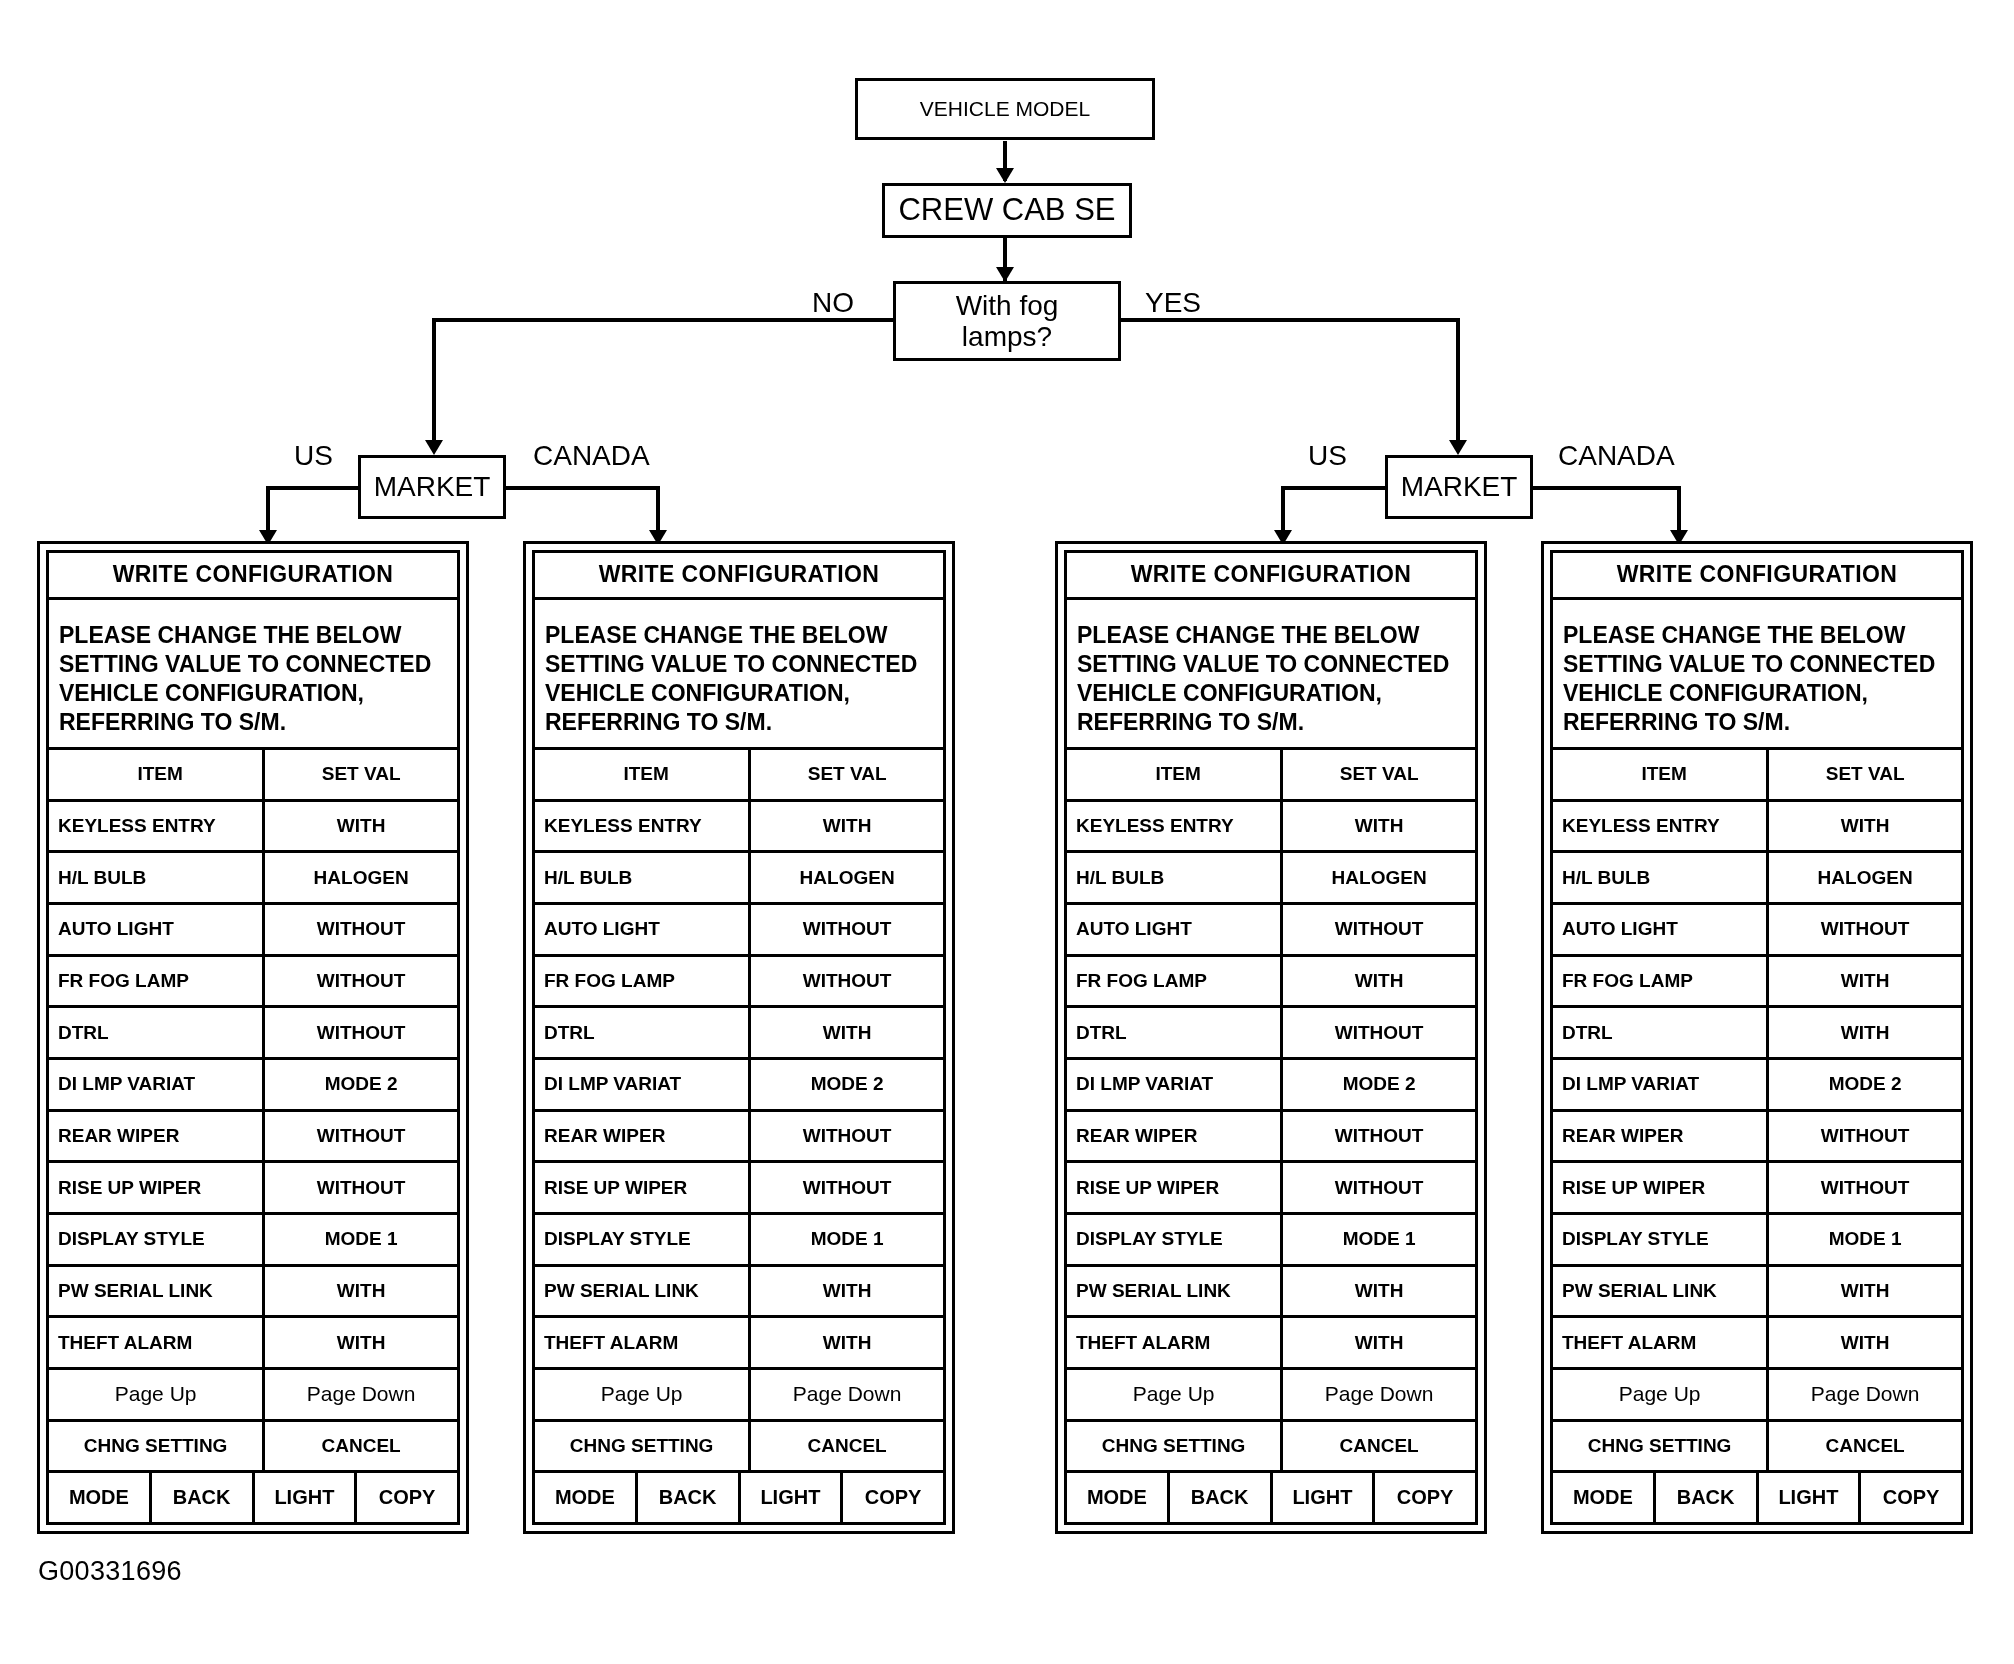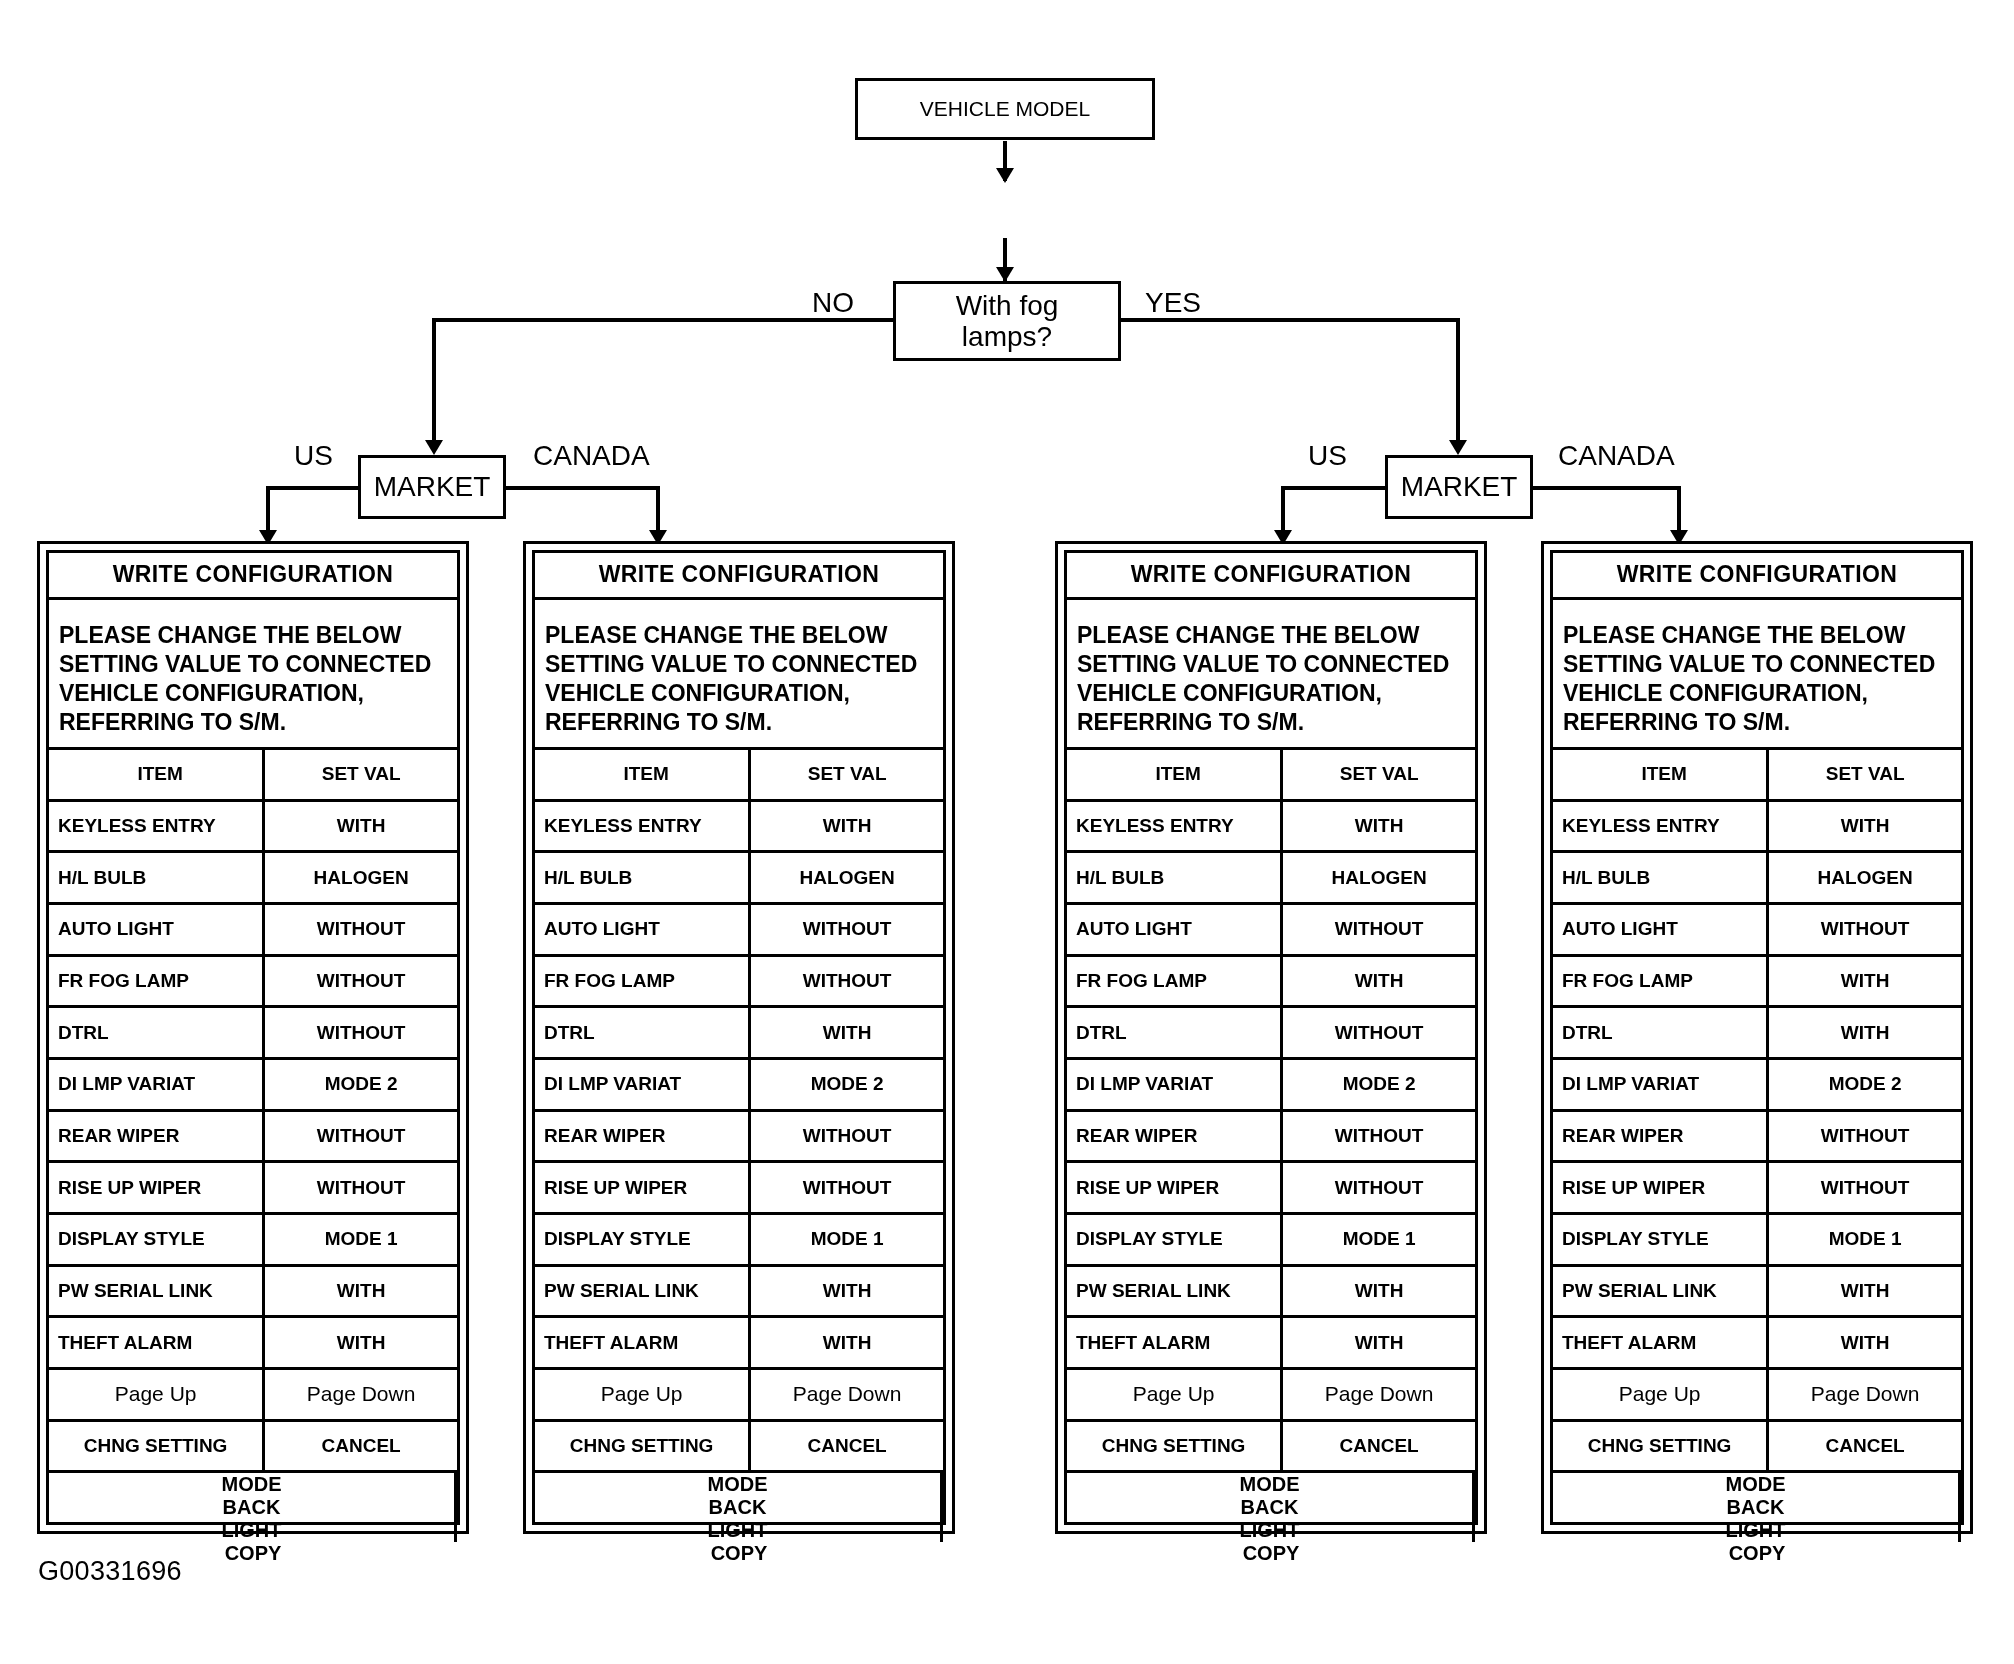--- a/index.html
+++ b/index.html
@@ -54,21 +54,21 @@
   }
   .scr-msg{
     border-bottom:3px solid #000;text-align:left;
     font-size:23px;font-weight:bold;line-height:1.26;
     padding:21px 10px 10px;flex:0 0 auto;
   }
   .rows{flex:1 1 auto;display:flex;flex-direction:column;}
   .row{
     display:flex;border-bottom:3px solid #000;flex:1 1 0;min-height:0;
   }
-  .row:last-child{border-bottom:none;flex-direction:column;}
+  .row:last-child{border-bottom:none;}
   .cell{
     display:flex;align-items:center;box-sizing:border-box;
     font-size:19px;font-weight:bold;padding:0 9px;
   }
   .c-item{flex:0 0 53%;border-right:3px solid #000;}
   .c-val{flex:1 1 auto;justify-content:center;}
   .row.hdr .c-item{justify-content:center;padding-left:18px;}
   .row.pager .c-item{justify-content:center;font-weight:bold;}
   .row.pager .cell{font-size:21px;font-weight:normal;}
   .row.pager .c-val{font-weight:normal;}
@@ -90,20 +90,23 @@
 
 <div class="canvas">
 
   <div class="fbox" id="vehicle-model">
     <span>VEHICLE MODEL</span>
   </div>
 
   <div class="ln vl" style="left:1003px;top:141px;height:40px;"></div>
   <div class="arrow-d" style="left:996px;top:168px;"></div>
 
+  <div class="fbox" id="crew-cab">
+    <span>CREW CAB SE</span>
+  </div>
 
   <div class="ln vl" style="left:1003px;top:238px;height:44px;"></div>
   <div class="arrow-d" style="left:996px;top:267px;"></div>
 
   <div class="fbox" id="fog-decision">
     <span>
       <span>With fog</span><br>
       <span>lamps?</span>
     </span>
   </div>

